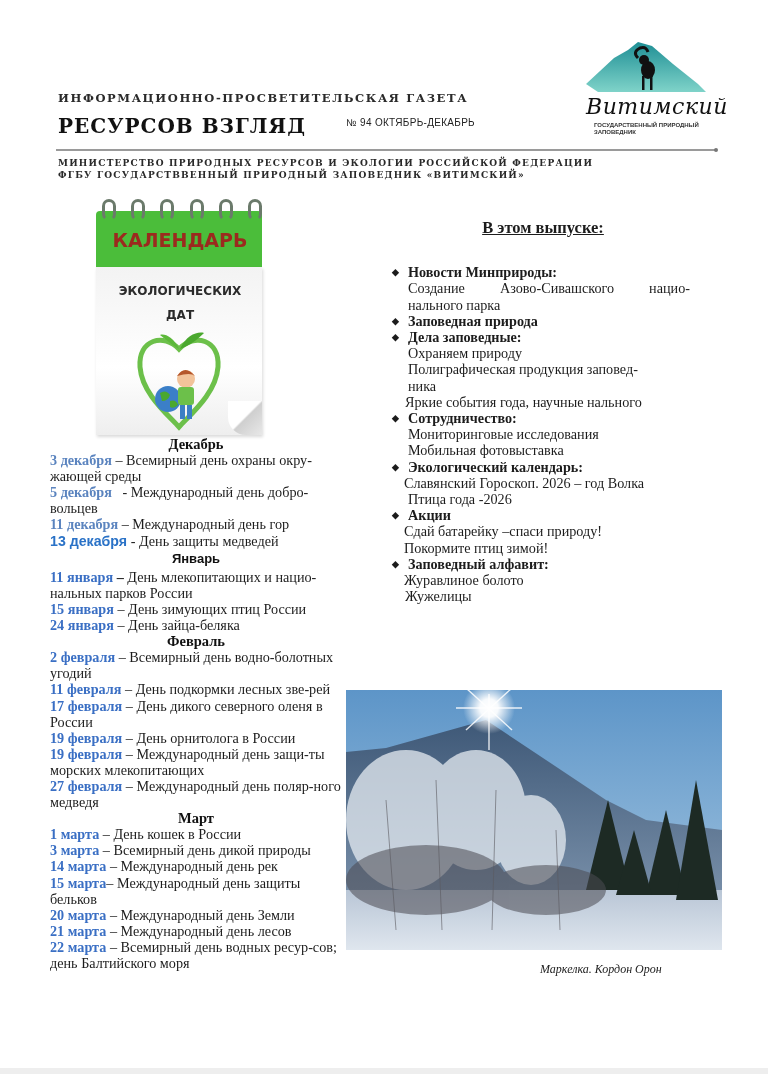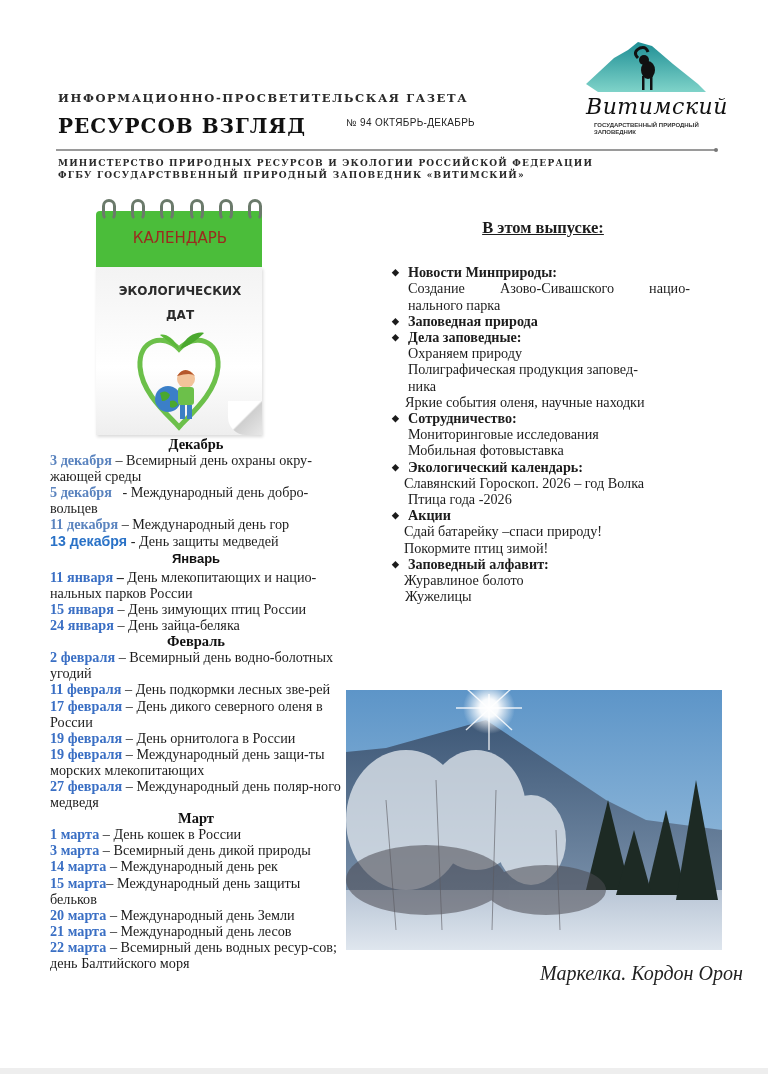--- a/index.html
+++ b/index.html
@@ -47,21 +47,21 @@
     position: absolute; left: 2px; top: 12px; width: 166px; height: 56px; background: #4bbd3a;
     border-radius: 4px 4px 0 0;
   }
   .cal-rings { position: absolute; left: 8px; top: 0px; width: 160px; height: 28px; display: flex; justify-content: space-between; }
   .ring {
     width: 14px; height: 22px; border: 3px solid #6b7a6b; border-radius: 8px; border-bottom-color: transparent;
     box-sizing: border-box; background: transparent;
   }
   .cal-label1 {
     position: absolute; left: 0; top: 30px; width: 172px; text-align: center;
-    font-family: "DejaVu Sans", sans-serif; font-weight: normal; font-size: 15px; color: #9b2a1e;
+    font-family: "DejaVu Sans", sans-serif; font-weight: bold; font-size: 19px; color: #9b2a1e;
   }
   .cal-page {
     position: absolute; left: 2px; top: 68px; width: 166px; height: 168px;
     background: linear-gradient(180deg, #f3f3f3 0%, #ffffff 60%, #eeeeee 100%);
     box-shadow: 1px 2px 3px rgba(0,0,0,0.15);
   }
   .cal-page::after {
     content: ""; position: absolute; right: 0; bottom: 0; width: 34px; height: 34px;
     background: linear-gradient(135deg, #ffffff 0%, #ffffff 48%, #cfcfcf 52%, #e8e8e8 100%);
     border-radius: 0 0 0 18px;
@@ -94,21 +94,21 @@
   .sec-head { font-weight: bold; position: relative; padding-left: 18px; }
   .bullet { position: absolute; left: 2px; top: 0; font-size: 9px; }
   .sec-item { padding-left: 18px; }
   .sec-item.in14 { padding-left: 14px; }
   .sec-item.in15 { padding-left: 15px; }
   .justify { text-align: justify; text-align-last: justify; word-spacing: 4px; }
 
   
   .photo { left: 346px; top: 690px; width: 376px; height: 260px; overflow: hidden; }
   .caption {
-    left: 540px; top: 962px; font-style: italic; font-size: 20px; color: #222;
+    left: 540px; top: 962px; font-style: italic; font-size: 12px; color: #222;
   }
   .bottom-bar { left: 0; top: 1068px; width: 768px; height: 6px; background: #eeeeee; }
 </style>
 </head>
 <body>
 
 <div class="abs kicker">ИНФОРМАЦИОННО-ПРОСВЕТИТЕЛЬСКАЯ ГАЗЕТА</div>
 <div class="abs title">РЕСУРСОВ ВЗГЛЯД</div>
 <div class="abs issue">№ 94 ОКТЯБРЬ-ДЕКАБРЬ</div>
 <div class="abs rule"></div>
@@ -207,21 +207,21 @@
   <div class="sec-head"><span class="bullet">◆</span><span>Новости Минприроды:</span></div>
   <div class="sec-item justify">Создание Азово-Сивашского нацио-</div>
   <div class="sec-item">нального парка</div>
 
   <div class="sec-head"><span class="bullet">◆</span><span>Заповедная природа</span></div>
 
   <div class="sec-head"><span class="bullet">◆</span><span>Дела заповедные:</span></div>
   <div class="sec-item">Охраняем природу</div>
   <div class="sec-item">Полиграфическая продукция заповед-</div>
   <div class="sec-item">ника</div>
-  <div class="sec-item in15">Яркие события оленя, научные находки</div>
+  <div class="sec-item in15">Яркие события года, научные нального</div>
 
   <div class="sec-head"><span class="bullet">◆</span><span>Сотрудничество:</span></div>
   <div class="sec-item">Мониторинговые исследования</div>
   <div class="sec-item">Мобильная фотовыставка</div>
 
   <div class="sec-head"><span class="bullet">◆</span><span>Экологический календарь:</span></div>
   <div class="sec-item in14">Славянский Гороскоп. 2026 – год Волка</div>
   <div class="sec-item">Птица года -2026</div>
 
   <div class="sec-head"><span class="bullet">◆</span><span>Акции</span></div>

